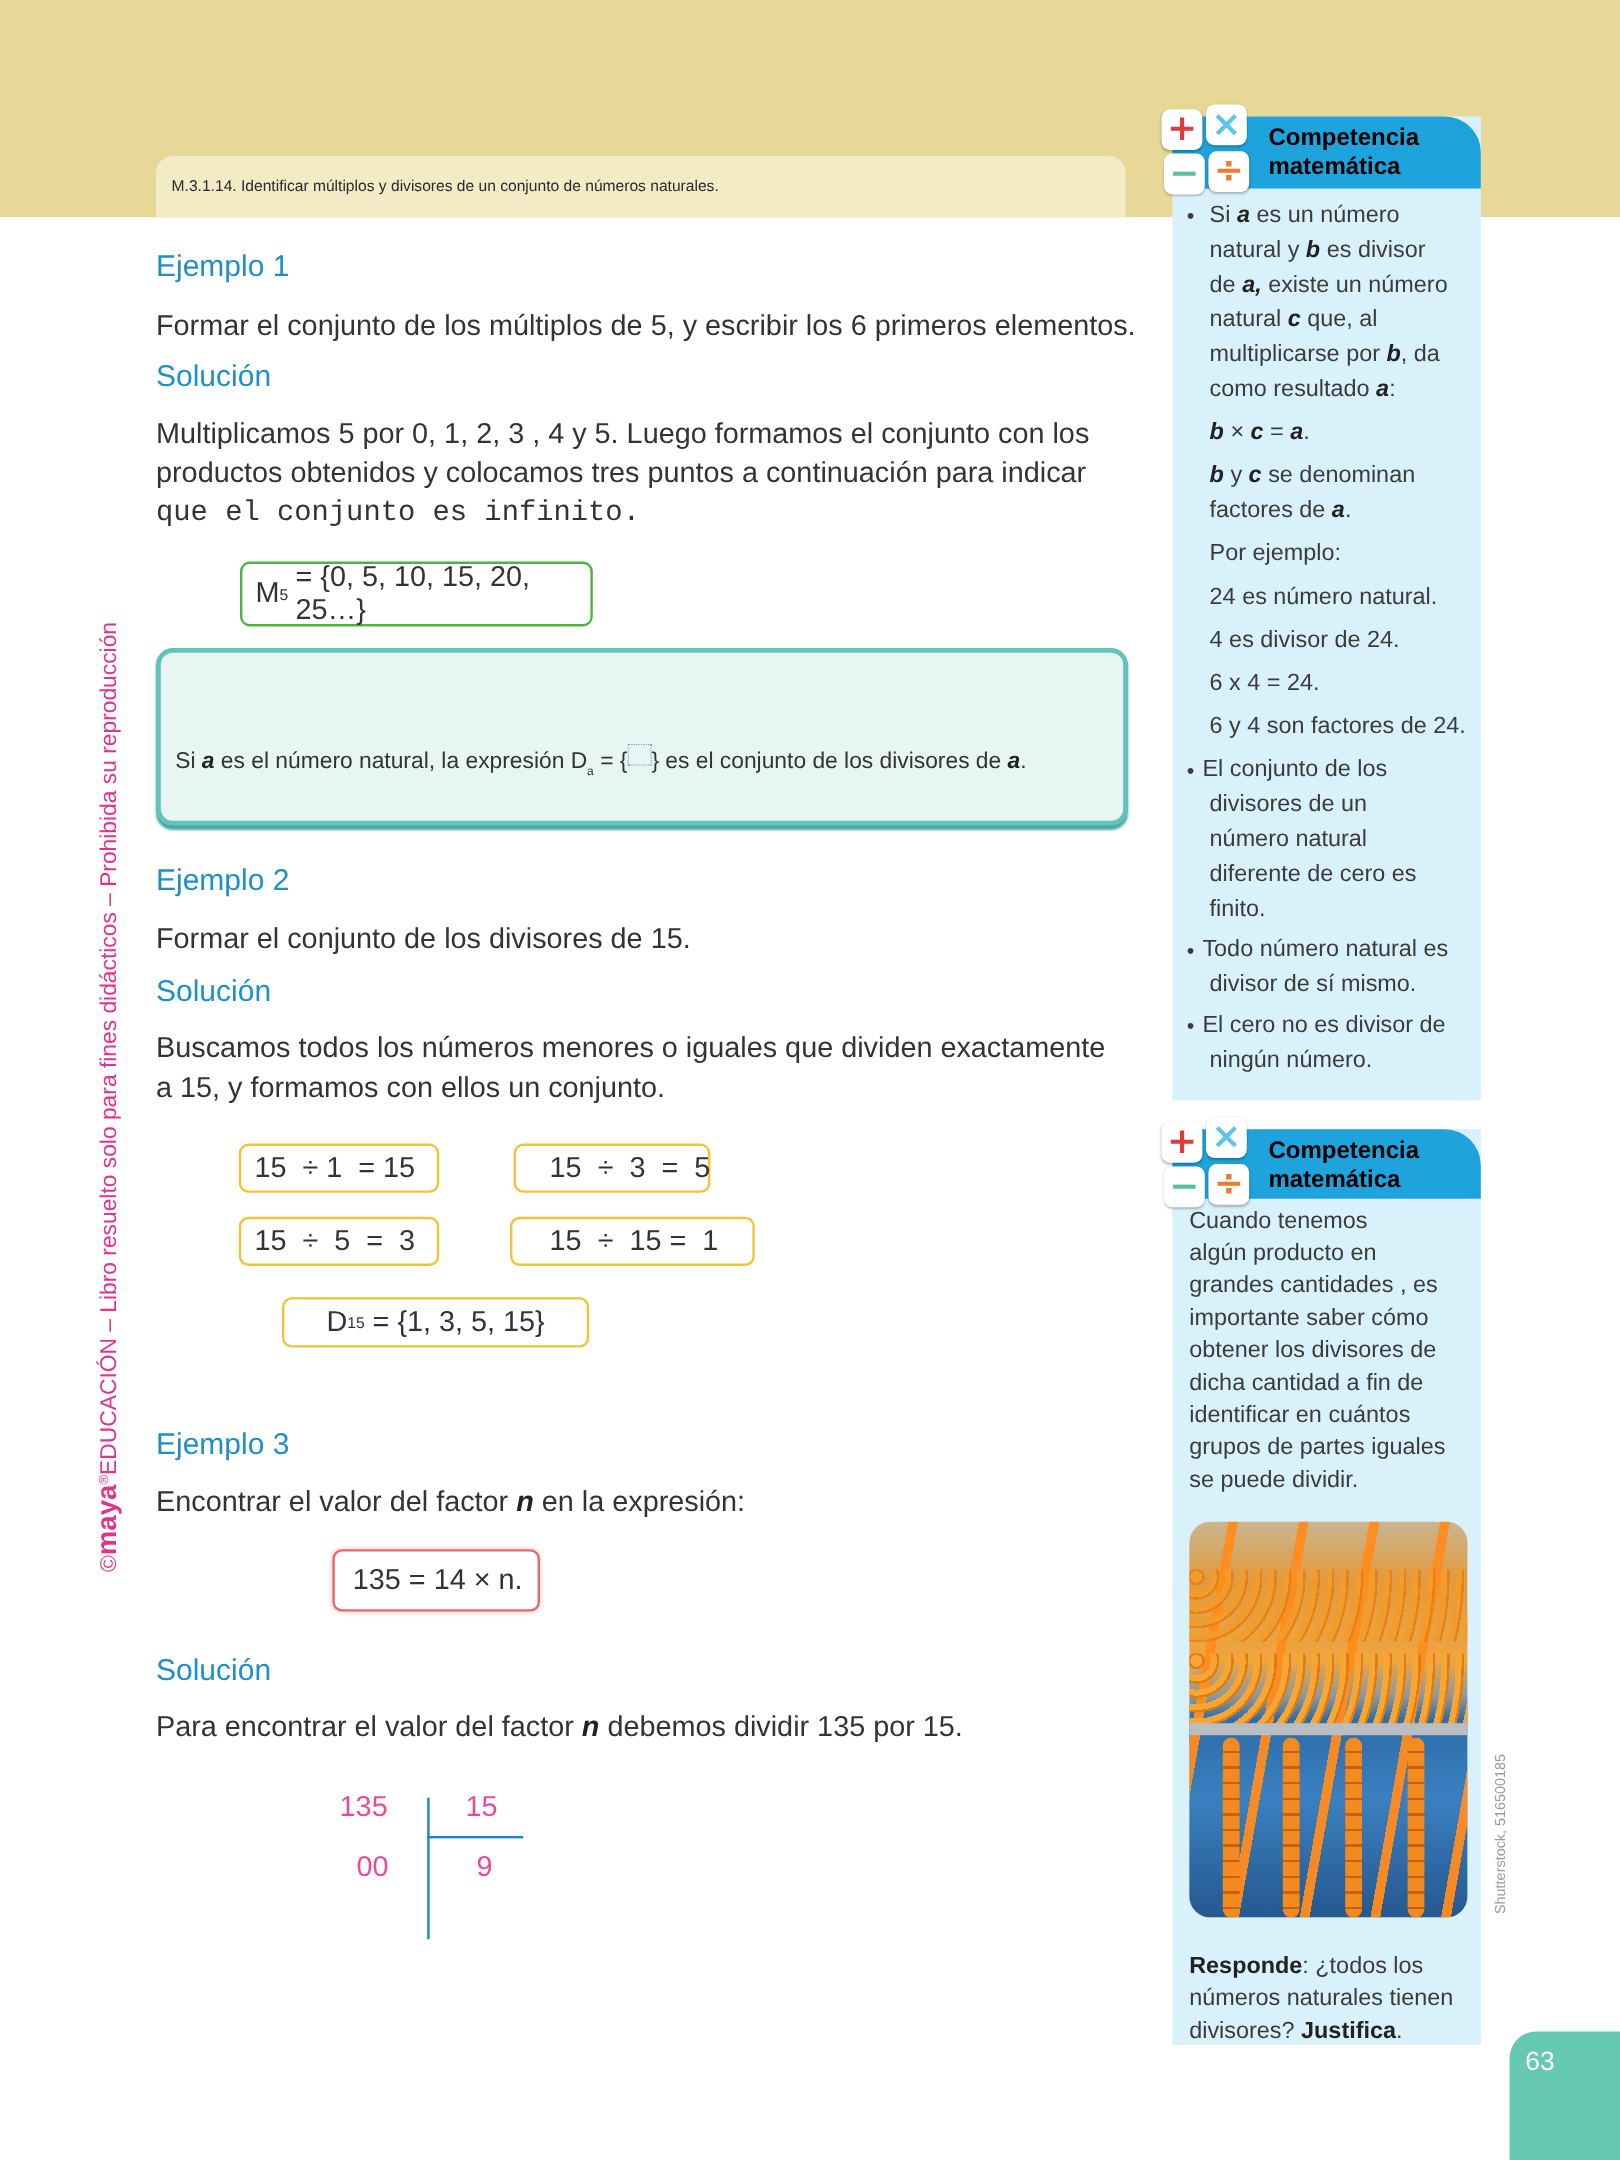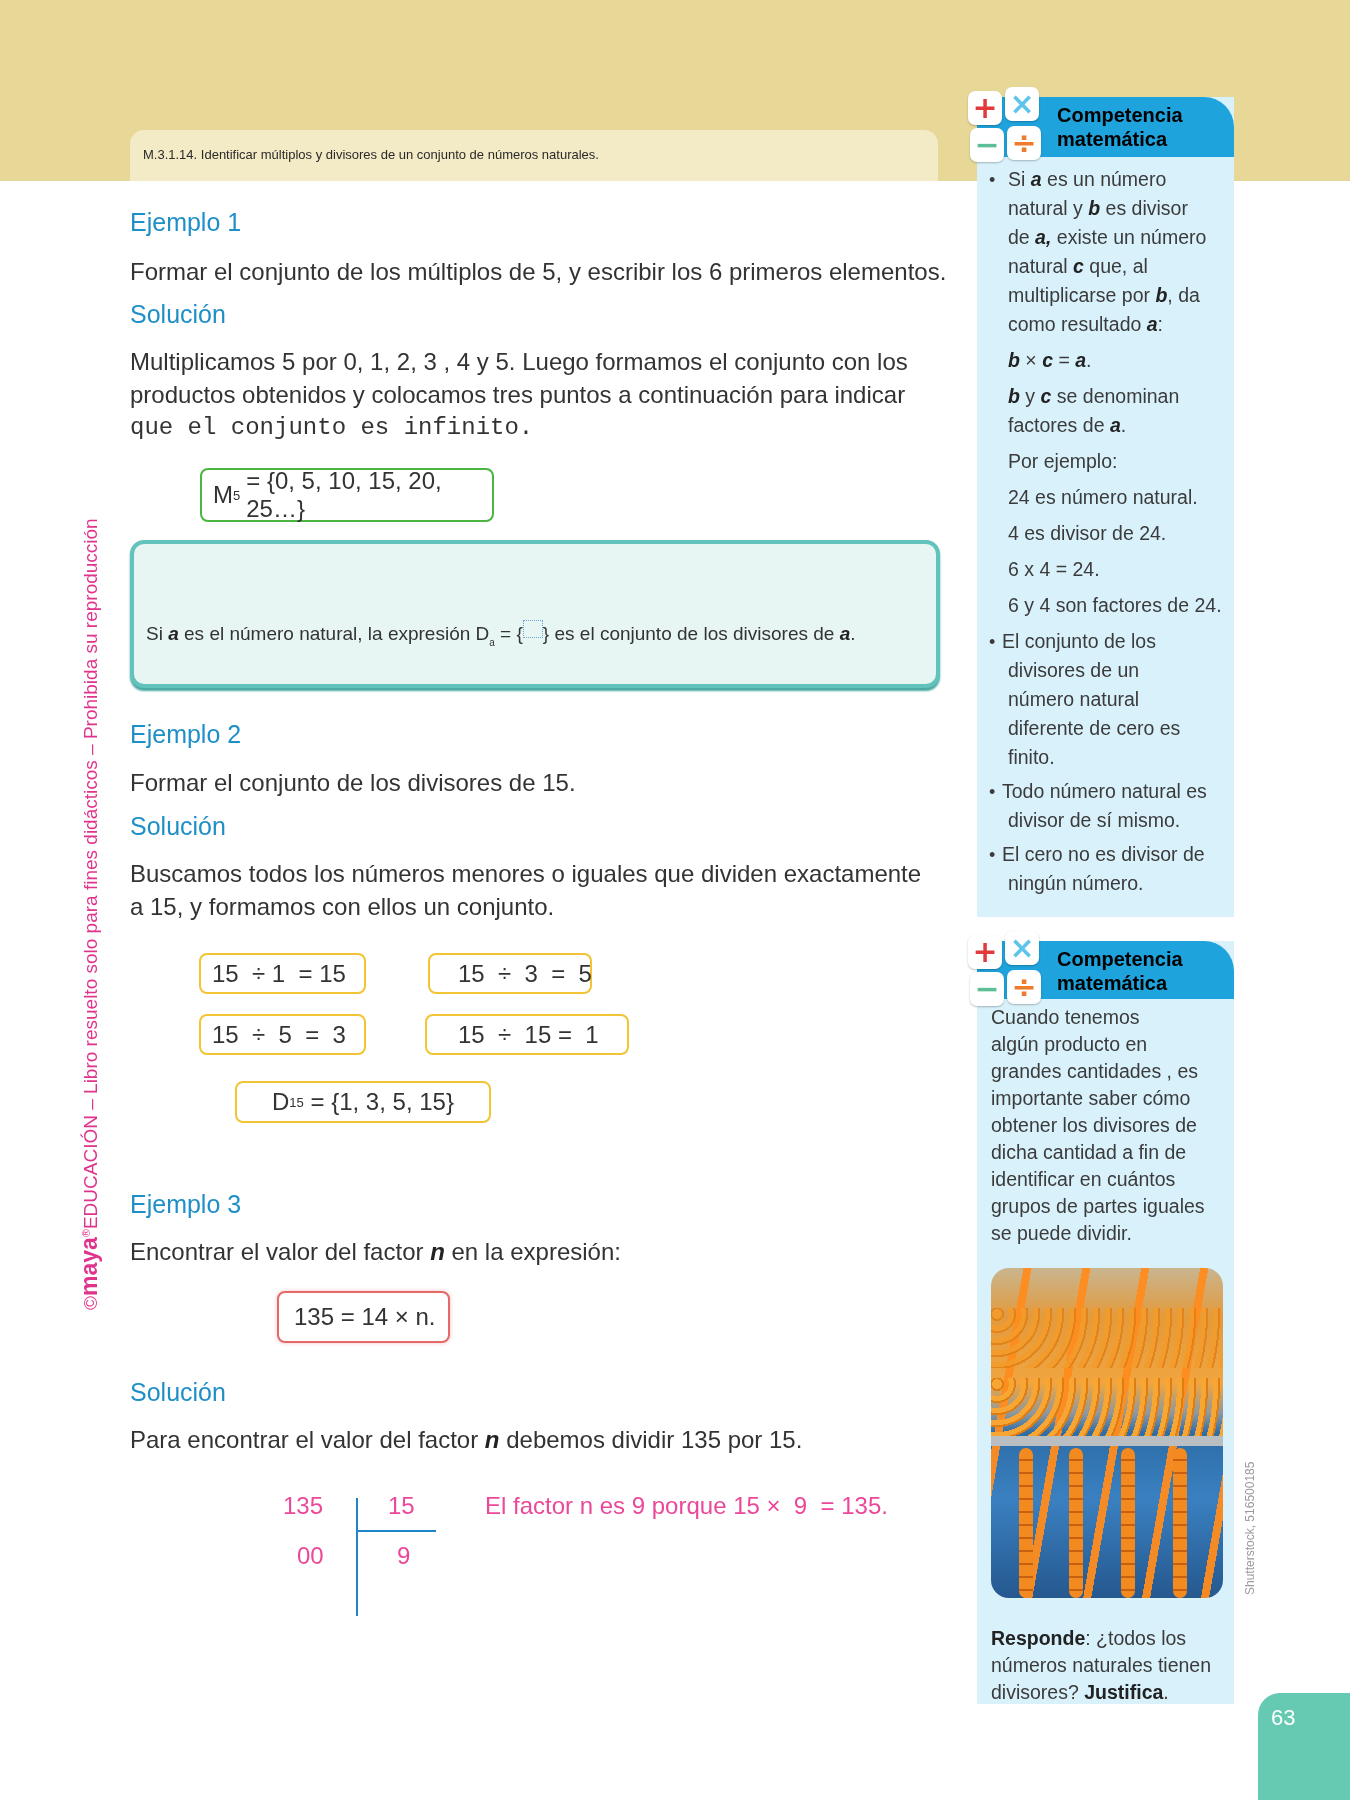--- a/index.html
+++ b/index.html
@@ -115,21 +115,20 @@
   </div>
 </div>
 
 <div class="division">
   <span style="position:absolute; left:153px; top:12px;">135</span>
   <span style="position:absolute; left:258px; top:12px;">15</span>
   <span style="position:absolute; left:167px; top:62px;">00</span>
   <span style="position:absolute; left:267px; top:62px;">9</span>
   <div class="div-vline" style="left:226px;"></div>
   <div class="div-hline" style="left:226px; top:50px;"></div>
-  <span style="position:absolute; left:355px; top:12px; white-space:pre;">El factor n es 9 porque 15 ×  9  = 135.</span>
 </div>
 
 <div class="comp-box" style="top:97px; height:820px;">
   <div class="comp-header">
     <div class="comp-title">
       <div>Competencia</div>
       <div>matemática</div>
     </div>
   </div>
   <div class="ops-icon">

